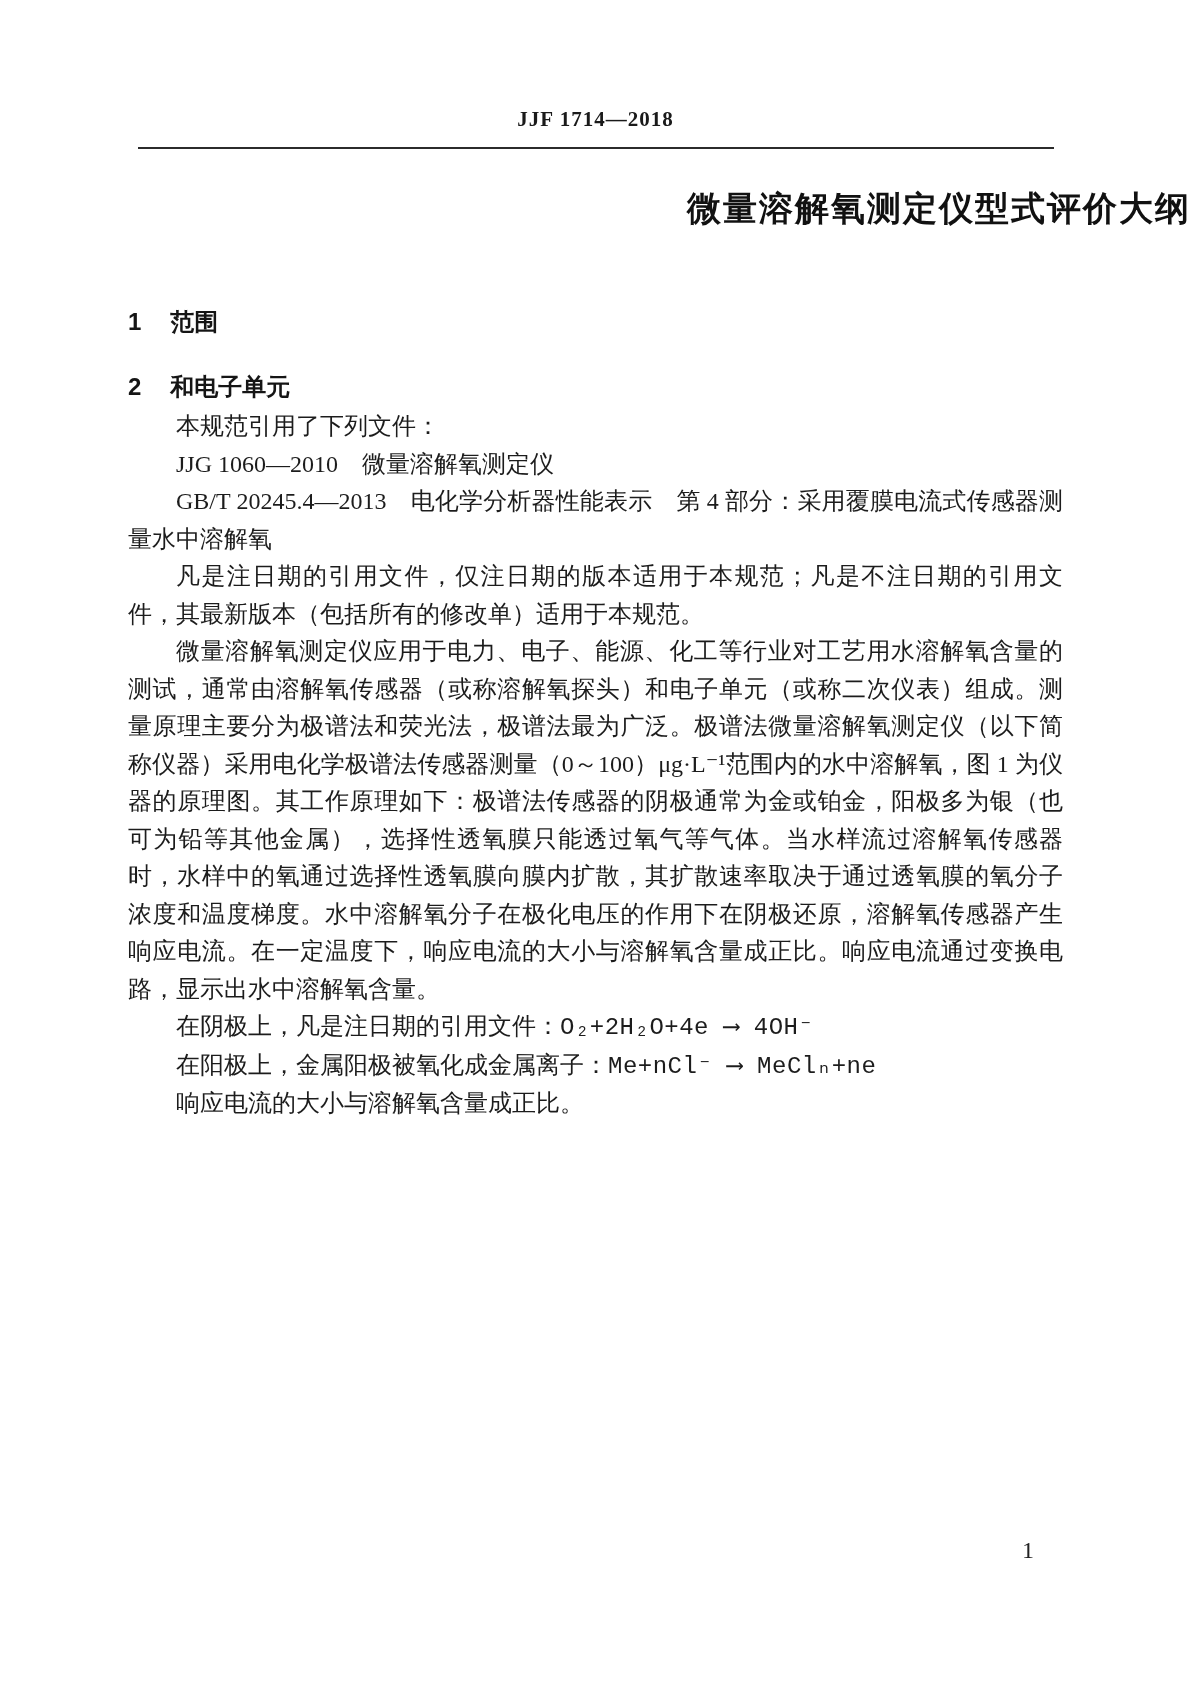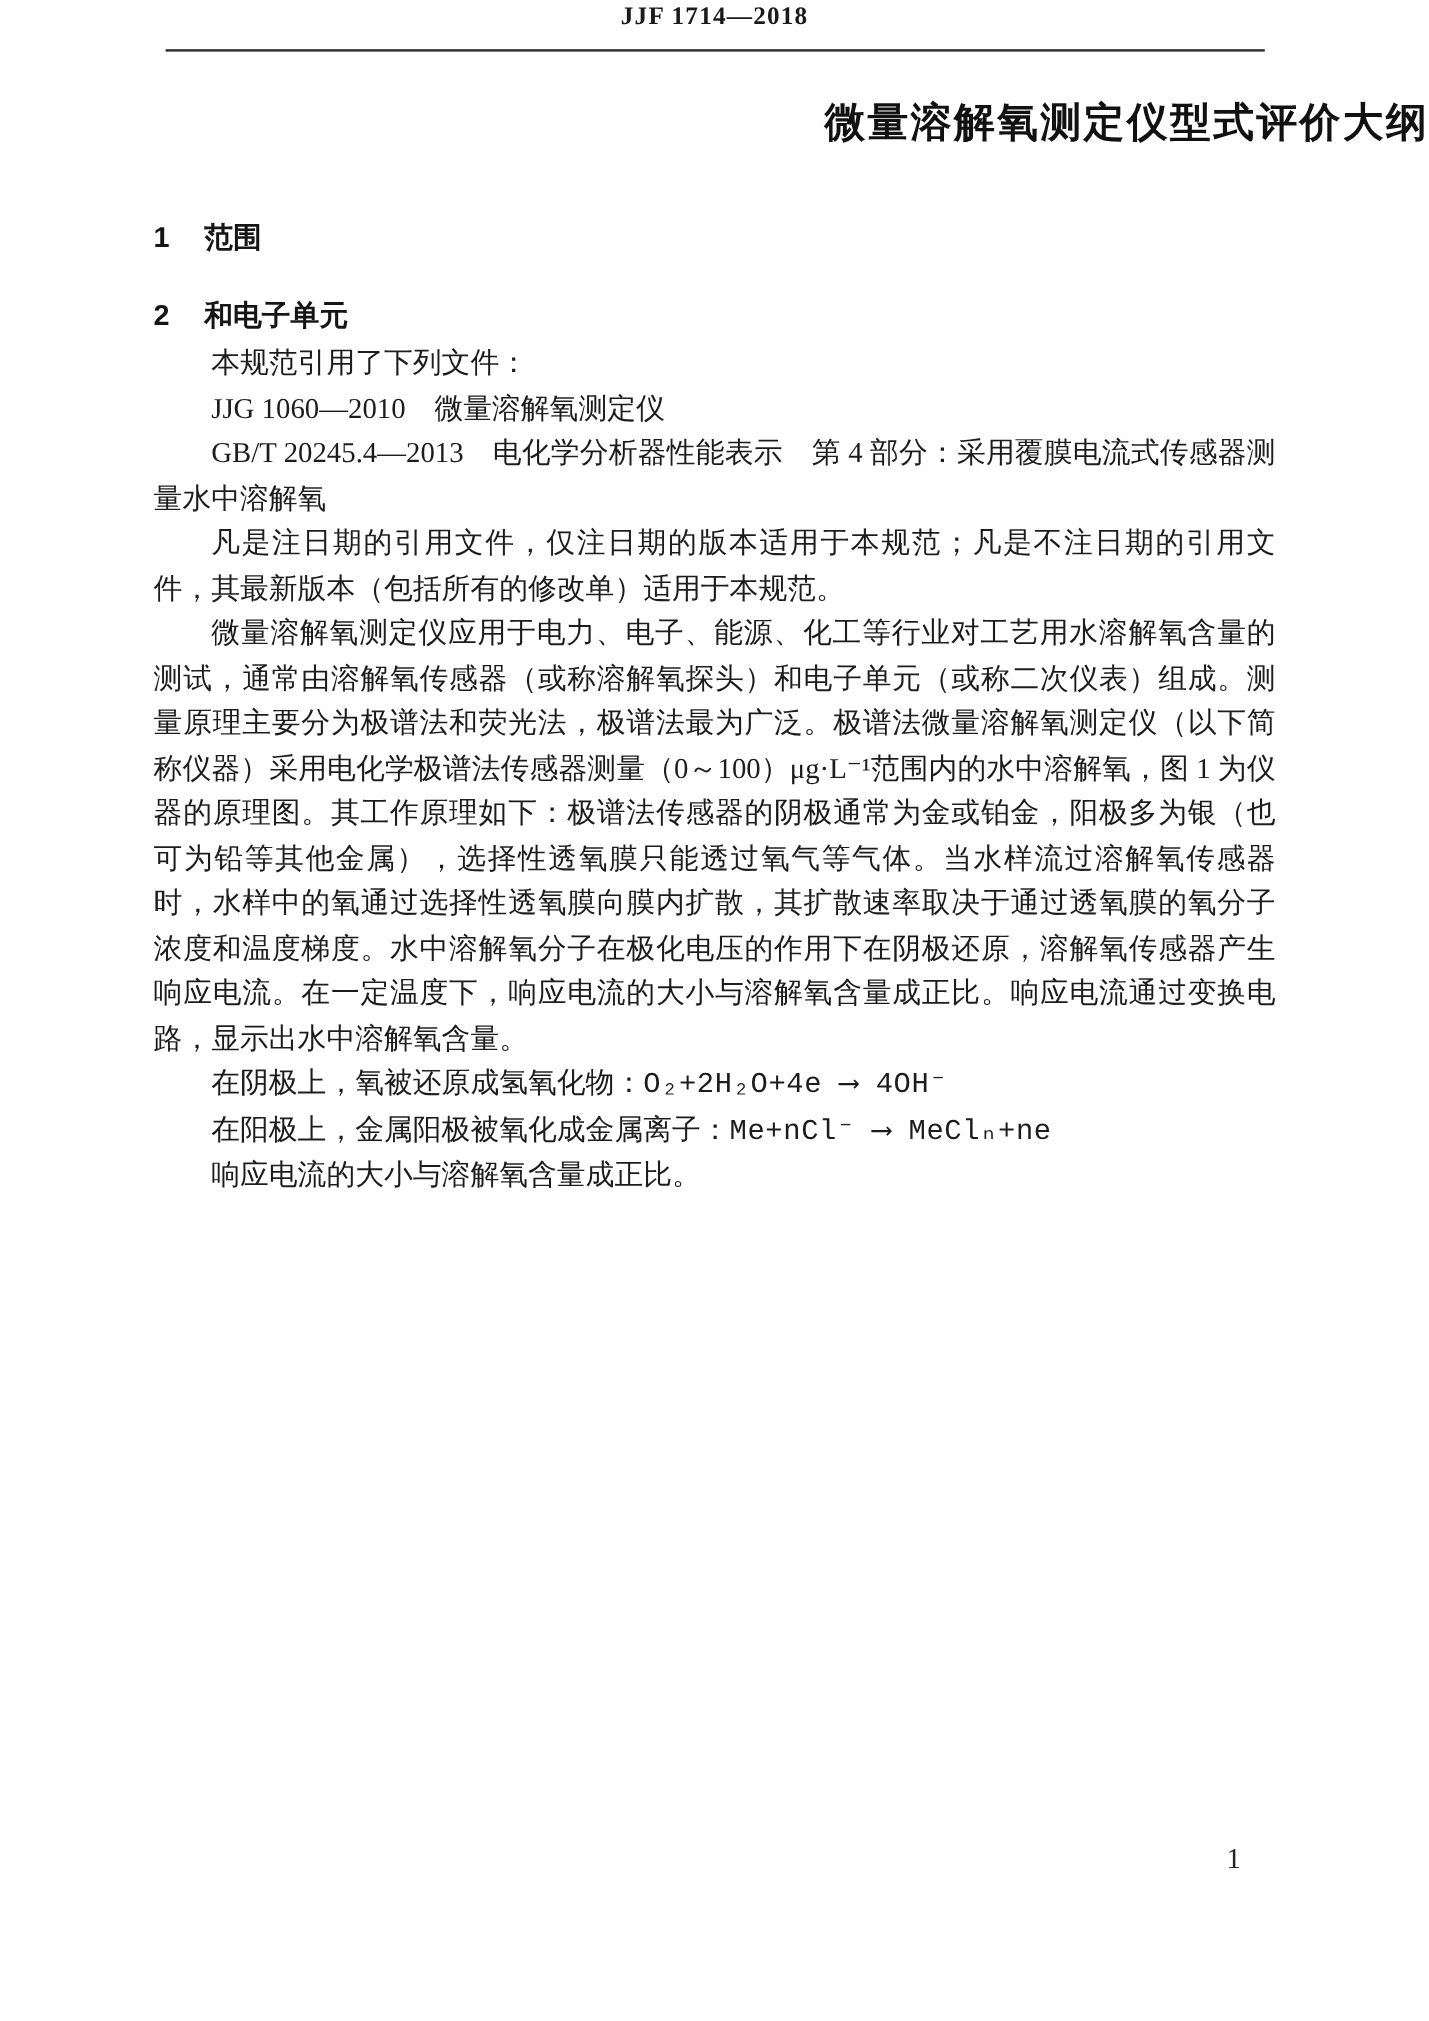--- a/index.html
+++ b/index.html
@@ -10,20 +10,21 @@
   .page {
     position: relative;
     width: 1191px;
     height: 1684px;
     background: #ffffff;
     color: #1c1c1c;
     overflow: hidden;
     font-family: "Liberation Serif", "DejaVu Serif", serif;
   }
   .doc-header {
+    padding-top: 106px;
     text-align: center;
     font-family: "Liberation Serif", "DejaVu Serif", serif;
     font-weight: bold;
     font-size: 21px;
     line-height: 26px;
     letter-spacing: 1px;
     color: #1a1a1a;
   }
   .header-rule {
     width: 916px;
@@ -48,21 +49,21 @@
   }
   .sec-heading {
     margin: 35px 0 6px 0;
     font-family: "Liberation Sans", "DejaVu Sans", sans-serif;
     font-weight: 600;
     font-size: 24px;
     line-height: 30px;
     color: #151515;
   }
   .sec-heading.first {
-    margin-top: 59px;
+    margin-top: 76px;
   }
   .sec-num {
     display: inline-block;
     margin-right: 1.2em;
   }
   .para {
     margin: 0;
     font-size: 24px;
     line-height: 37.5px;
     text-align: justify;
@@ -99,21 +100,21 @@
     <h2 class="sec-heading first"><span class="sec-num">1</span><span class="sec-label">范围</span></h2>
 
     <h2 class="sec-heading"><span class="sec-num">2</span><span class="sec-label">和电子单元</span></h2>
     <p class="para">本规范引用了下列文件：</p>
     <p class="para">JJG 1060—2010　微量溶解氧测定仪</p>
     <p class="para">GB/T 20245.4—2013　电化学分析器性能表示　第 4 部分：采用覆膜电流式传感器测量水中溶解氧</p>
     <p class="para">凡是注日期的引用文件，仅注日期的版本适用于本规范；凡是不注日期的引用文件，其最新版本（包括所有的修改单）适用于本规范。</p>
 
     <p class="para">微量溶解氧测定仪应用于电力、电子、能源、化工等行业对工艺用水溶解氧含量的测试，通常由溶解氧传感器（或称溶解氧探头）和电子单元（或称二次仪表）组成。测量原理主要分为极谱法和荧光法，极谱法最为广泛。极谱法微量溶解氧测定仪（以下简称仪器）采用电化学极谱法传感器测量（0～100）μg·L⁻¹范围内的水中溶解氧，图 1 为仪器的原理图。其工作原理如下：极谱法传感器的阴极通常为金或铂金，阳极多为银（也可为铅等其他金属），选择性透氧膜只能透过氧气等气体。当水样流过溶解氧传感器时，水样中的氧通过选择性透氧膜向膜内扩散，其扩散速率取决于通过透氧膜的氧分子浓度和温度梯度。水中溶解氧分子在极化电压的作用下在阴极还原，溶解氧传感器产生响应电流。在一定温度下，响应电流的大小与溶解氧含量成正比。响应电流通过变换电路，显示出水中溶解氧含量。</p>
 
-    <p class="para"><span>在阴极上，氧被还原成氢氧化物：</span><span class="formula">O₂+2H₂O+4e ⟶ 4OH⁻</span></p>
+    <p class="para"><span>在阴极上，凡是注日期的引用文件：</span><span class="formula">O₂+2H₂O+4e ⟶ 4OH⁻</span></p>
 
     <p class="para"><span>在阳极上，金属阳极被氧化成金属离子：</span><span class="formula">Me+nCl⁻ ⟶ MeClₙ+ne</span></p>
 
     <p class="para">响应电流的大小与溶解氧含量成正比。</p>
 
   </div>
 
   <div class="page-number">1</div>
 
 </div>

